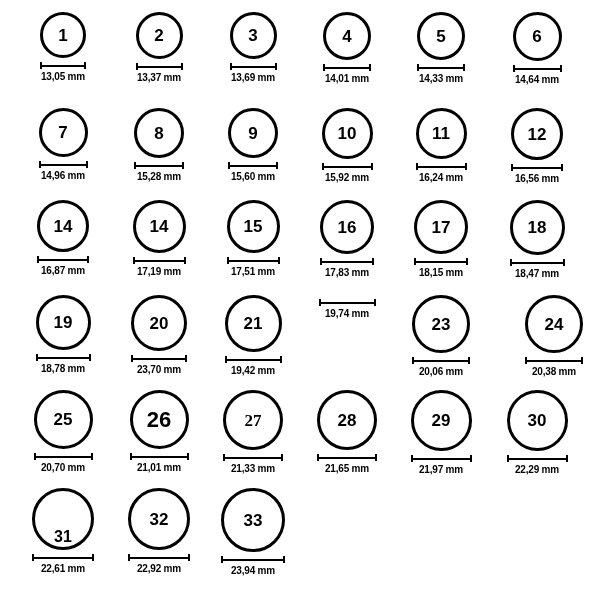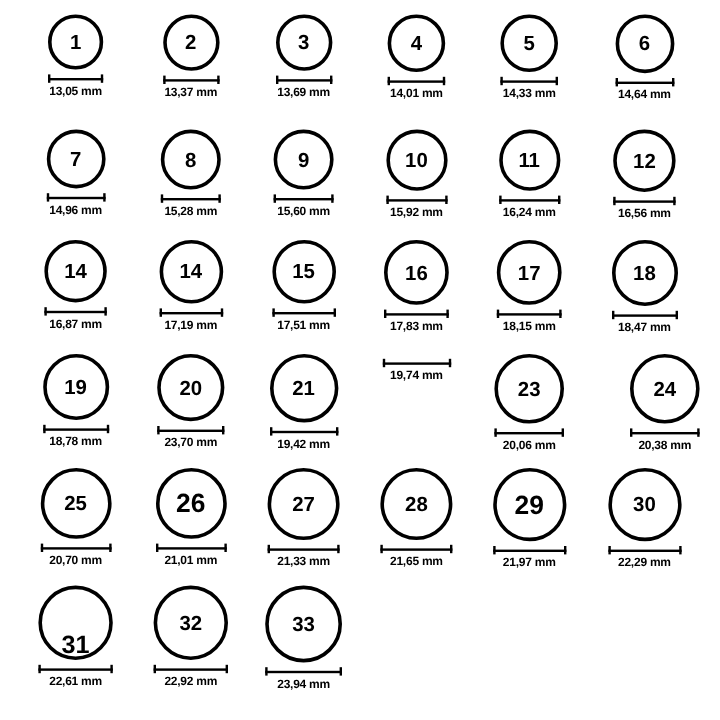--- a/index.html
+++ b/index.html
@@ -359,21 +359,21 @@
       </div>
       <div class="dim-wrap">
         <div class="dim-bar" style="width: 59px;">
           <div class="dim-line"></div>
         </div>
         <div class="dim-label">21,01 mm</div>
       </div>
     </div>
     <div class="ring-cell" style="left: 207px; top: 390px; width: 92px;">
       <div class="ring-circle" style="width: 60px; height: 60px;">
-        <span class="ring-size" style="font-size: 17px;">27</span>
+        <span class="ring-size" style="font-size: 17px; font-family: Liberation Serif, serif;">27</span>
       </div>
       <div class="dim-wrap">
         <div class="dim-bar" style="width: 60px;">
           <div class="dim-line"></div>
         </div>
         <div class="dim-label">21,33 mm</div>
       </div>
     </div>
     <div class="ring-cell" style="left: 301px; top: 390px; width: 92px;">
       <div class="ring-circle" style="width: 60px; height: 60px;">
@@ -381,21 +381,21 @@
       </div>
       <div class="dim-wrap">
         <div class="dim-bar" style="width: 60px;">
           <div class="dim-line"></div>
         </div>
         <div class="dim-label">21,65 mm</div>
       </div>
     </div>
     <div class="ring-cell" style="left: 395px; top: 390px; width: 92px;">
       <div class="ring-circle" style="width: 61px; height: 61px;">
-        <span class="ring-size" style="font-size: 22px;">29</span>
+        <span class="ring-size" style="font-size: 17px;">29</span>
       </div>
       <div class="dim-wrap">
         <div class="dim-bar" style="width: 61px;">
           <div class="dim-line"></div>
         </div>
         <div class="dim-label">21,97 mm</div>
       </div>
     </div>
     <div class="ring-cell" style="left: 491px; top: 390px; width: 92px;">
       <div class="ring-circle" style="width: 61px; height: 61px;">
@@ -403,21 +403,21 @@
       </div>
       <div class="dim-wrap">
         <div class="dim-bar" style="width: 61px;">
           <div class="dim-line"></div>
         </div>
         <div class="dim-label">22,29 mm</div>
       </div>
     </div>
     <div class="ring-cell" style="left: 17px; top: 488px; width: 92px;">
       <div class="ring-circle" style="width: 62px; height: 62px;">
-        <span class="ring-size" style="font-size: 21px; margin-top: 36px;">31</span>
+        <span class="ring-size" style="font-size: 16px; margin-top: 36px;">31</span>
       </div>
       <div class="dim-wrap">
         <div class="dim-bar" style="width: 62px;">
           <div class="dim-line"></div>
         </div>
         <div class="dim-label">22,61 mm</div>
       </div>
     </div>
     <div class="ring-cell" style="left: 113px; top: 488px; width: 92px;">
       <div class="ring-circle" style="width: 62px; height: 62px;">

